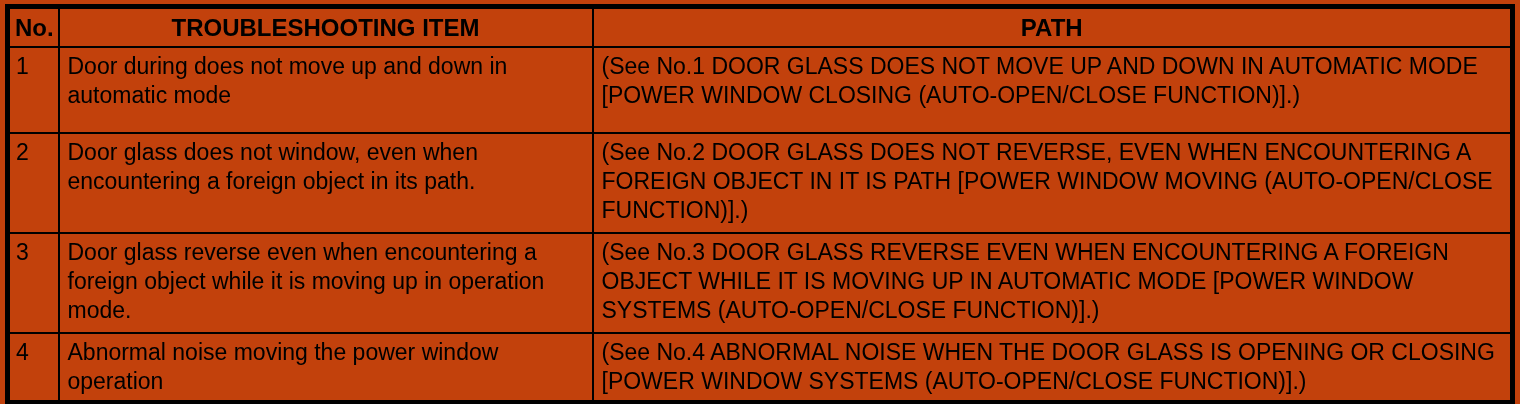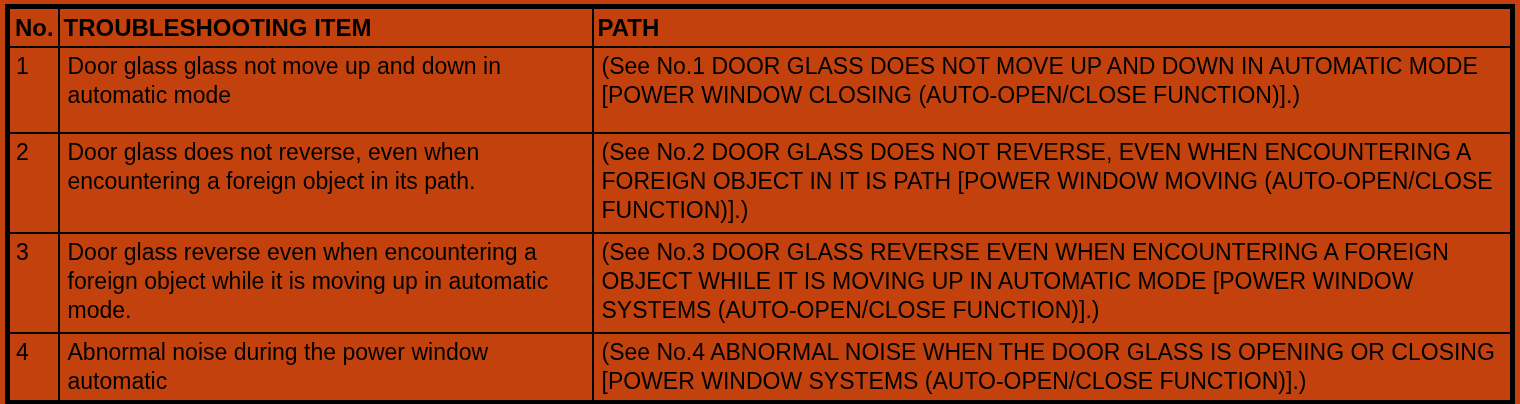--- a/index.html
+++ b/index.html
@@ -32,21 +32,21 @@
     line-height: 29px;
     overflow: hidden;
   }
   .ts-table col.col-no   { width: 51px;  }
   .ts-table col.col-item { width: 534px; }
   .ts-table col.col-page { width: 920px; }
 
   .ts-table thead th {
     font-weight: bold;
     font-size: 24px;
-    text-align: left;
+    text-align: center;
     vertical-align: middle;
     padding: 4px 4px;
     height: 38px;
   }
   .ts-table thead th.h-no {
     text-align: left;
     padding-left: 5px;
   }
   .ts-table tbody td {
     font-weight: normal;
@@ -72,33 +72,33 @@
     <thead>
       <tr>
         <th class="h-no">No.</th>
         <th class="h-item">TROUBLESHOOTING ITEM</th>
         <th class="h-page">PATH</th>
       </tr>
     </thead>
     <tbody>
       <tr class="r1">
         <td class="c-no">1</td>
-        <td class="c-item">Door glass glass not move up and down in automatic mode</td>
+        <td class="c-item">Door during does not move up and down in automatic mode</td>
         <td class="c-page">(See No.1 DOOR GLASS DOES NOT MOVE UP AND DOWN IN AUTOMATIC MODE [POWER WINDOW CLOSING (AUTO-OPEN/CLOSE FUNCTION)].)</td>
       </tr>
       <tr class="r2">
         <td class="c-no">2</td>
-        <td class="c-item">Door glass does not reverse, even when encountering a foreign object in its path.</td>
+        <td class="c-item">Door glass does not window, even when encountering a foreign object in its path.</td>
         <td class="c-page">(See No.2 DOOR GLASS DOES NOT REVERSE, EVEN WHEN ENCOUNTERING A FOREIGN OBJECT IN IT IS PATH [POWER WINDOW MOVING (AUTO-OPEN/CLOSE FUNCTION)].)</td>
       </tr>
       <tr class="r3">
         <td class="c-no">3</td>
-        <td class="c-item">Door glass reverse even when encountering a foreign object while it is moving up in automatic mode.</td>
+        <td class="c-item">Door glass reverse even when encountering a foreign object while it is moving up in operation mode.</td>
         <td class="c-page">(See No.3 DOOR GLASS REVERSE EVEN WHEN ENCOUNTERING A FOREIGN OBJECT WHILE IT IS MOVING UP IN AUTOMATIC MODE [POWER WINDOW SYSTEMS (AUTO-OPEN/CLOSE FUNCTION)].)</td>
       </tr>
       <tr class="r4">
         <td class="c-no">4</td>
-        <td class="c-item">Abnormal noise during the power window automatic</td>
+        <td class="c-item">Abnormal noise moving the power window operation</td>
         <td class="c-page">(See No.4 ABNORMAL NOISE WHEN THE DOOR GLASS IS OPENING OR CLOSING [POWER WINDOW SYSTEMS (AUTO-OPEN/CLOSE FUNCTION)].)</td>
       </tr>
     </tbody>
   </table>
 </div>
 
 </body></html>

